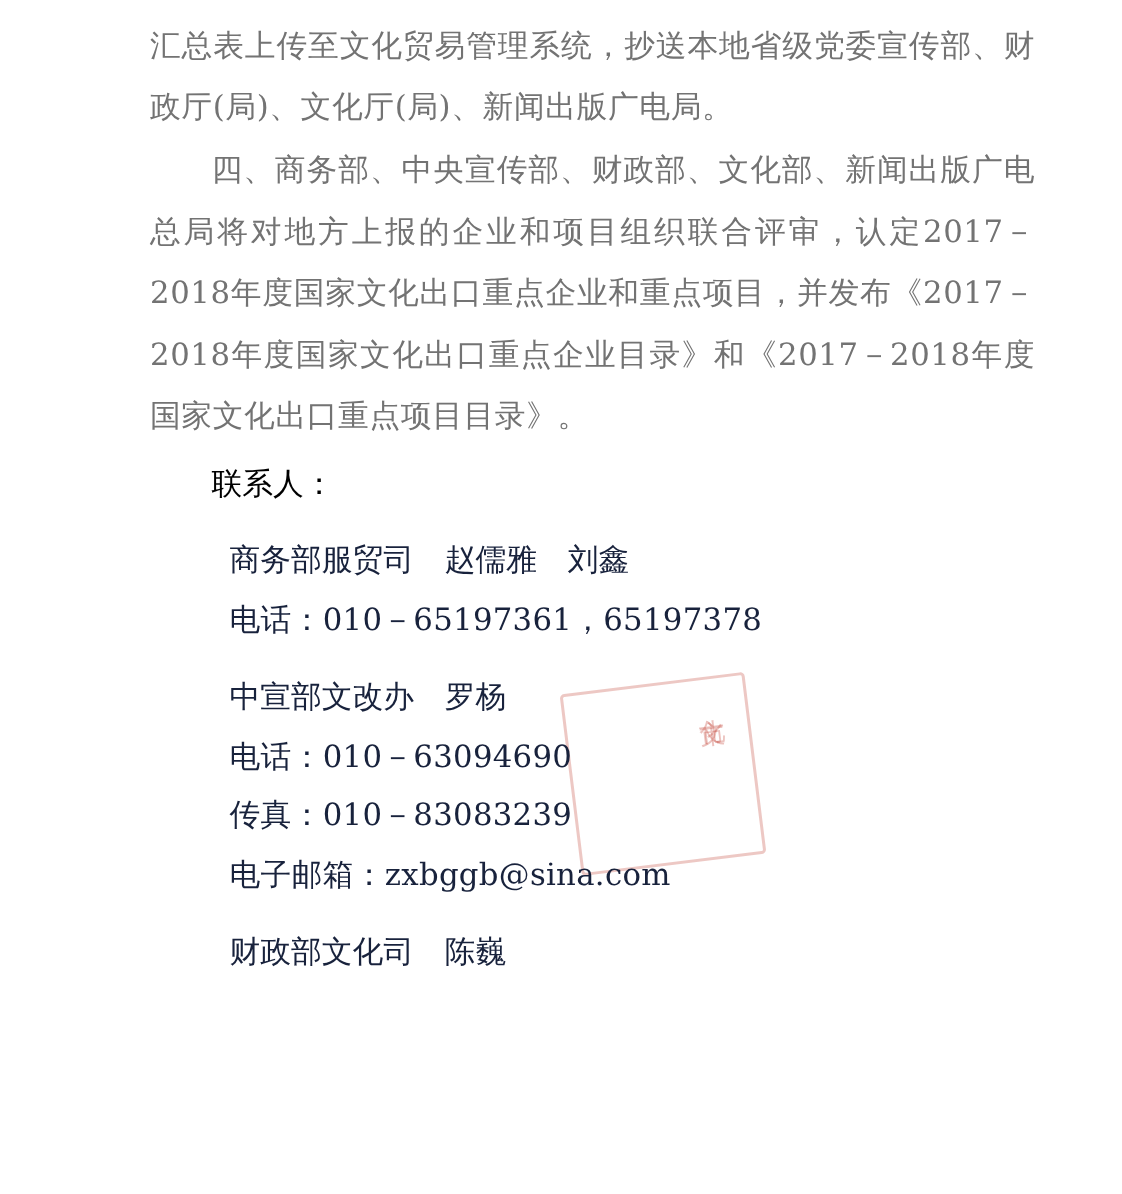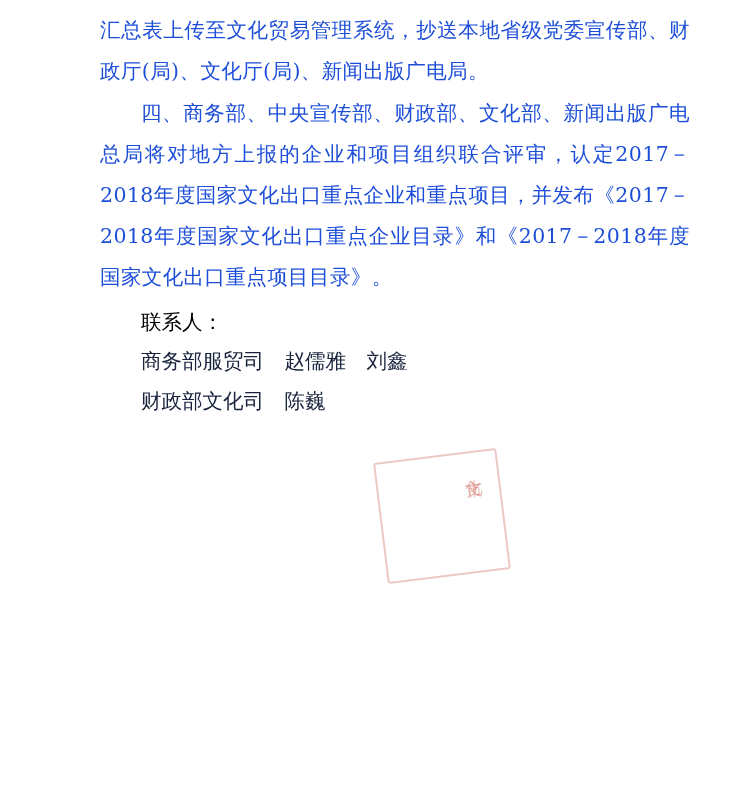--- a/index.html
+++ b/index.html
@@ -22,35 +22,35 @@
     box-sizing: border-box;
     padding: 10px 58px 0 100px;
   }
   .para {
     font-size: 20.5px;
     line-height: 41px;
     letter-spacing: 0.4px;
     text-align: justify;
     text-justify: inter-ideograph;
     margin: 0 0 1px 0;
-    color: #1d4ed8;
+    color: #737373;
     font-family: "DejaVu Serif", "Liberation Serif", serif;
   }
   .indent {
     text-indent: 41px;
   }
   .contact-head {
     font-size: 20.5px;
     line-height: 40px;
     margin: 4px 0 0 0;
     text-indent: 41px;
     color: #000000;
   }
   .contact-block {
-    margin: 0;
+    margin: 12px;
     padding: 0;
   }
   .c-line {
     font-size: 20.5px;
     line-height: 39.5px;
     color: #18223c;
     white-space: pre;
     margin: 0;
   }
   .c-org {
@@ -108,22 +108,29 @@
 
     <p class="para">汇总表上传至文化贸易管理系统，抄送本地省级党委宣传部、财政厅(局)、文化厅(局)、新闻出版广电局。</p>
 
     <p class="para indent">四、商务部、中央宣传部、财政部、文化部、新闻出版广电总局将对地方上报的企业和项目组织联合评审，认定2017－2018年度国家文化出口重点企业和重点项目，并发布《2017－2018年度国家文化出口重点企业目录》和《2017－2018年度国家文化出口重点项目目录》。</p>
 
 
     <p class="contact-head">联系人：</p>
 
     <div class="contact-block">
       <div class="c-line c-org">商务部服贸司　赵儒雅　刘鑫</div>
+      <div class="c-line c-detail latin">电话：010－65197361，65197378</div>
     </div>
 
+    <div class="contact-block">
+      <div class="c-line c-org">中宣部文改办　罗杨</div>
+      <div class="c-line c-detail latin">电话：010－63094690</div>
+      <div class="c-line c-detail latin">传真：010－83083239</div>
+      <div class="c-line c-detail latin">电子邮箱：zxbggb@sina.com</div>
+    </div>
 
     <div class="contact-block">
       <div class="c-line c-org">财政部文化司　陈巍</div>
 
     </div>
 
   </div>
 </div>
 
 </body></html>

